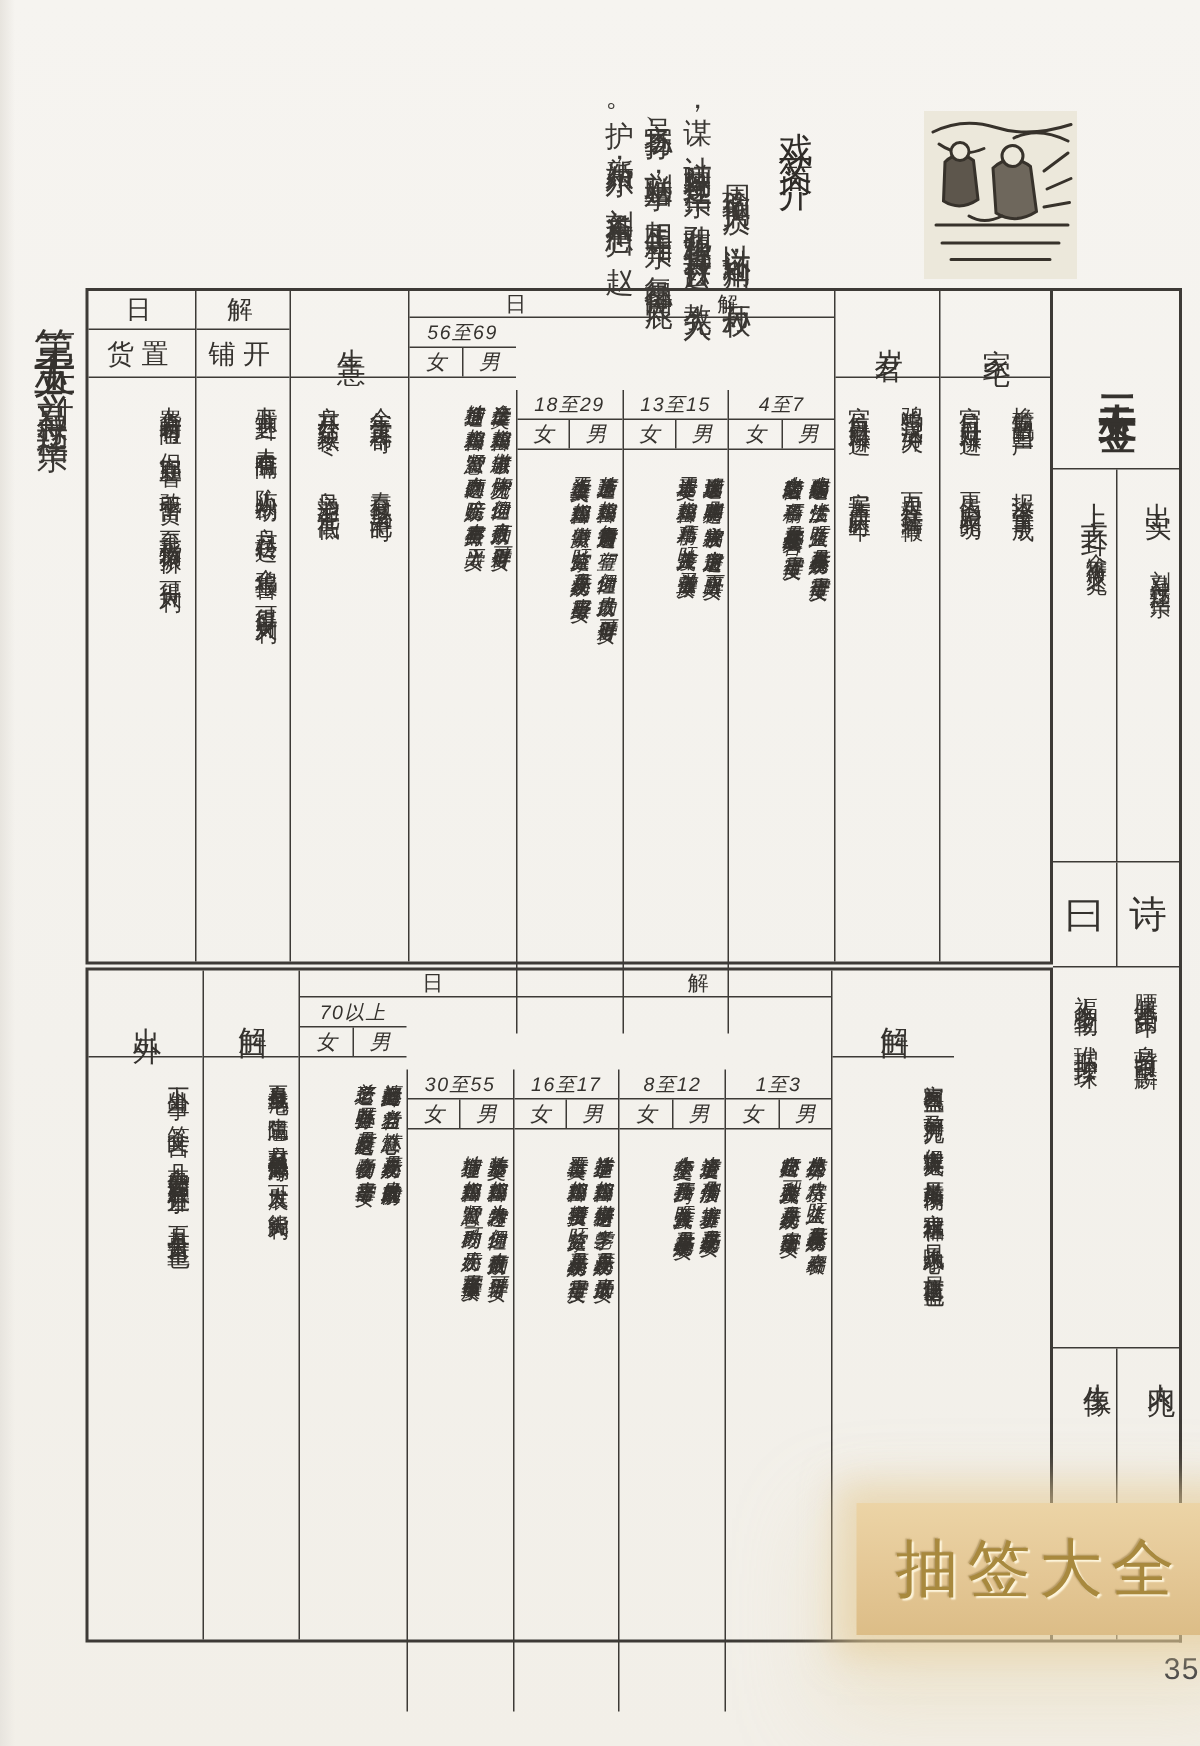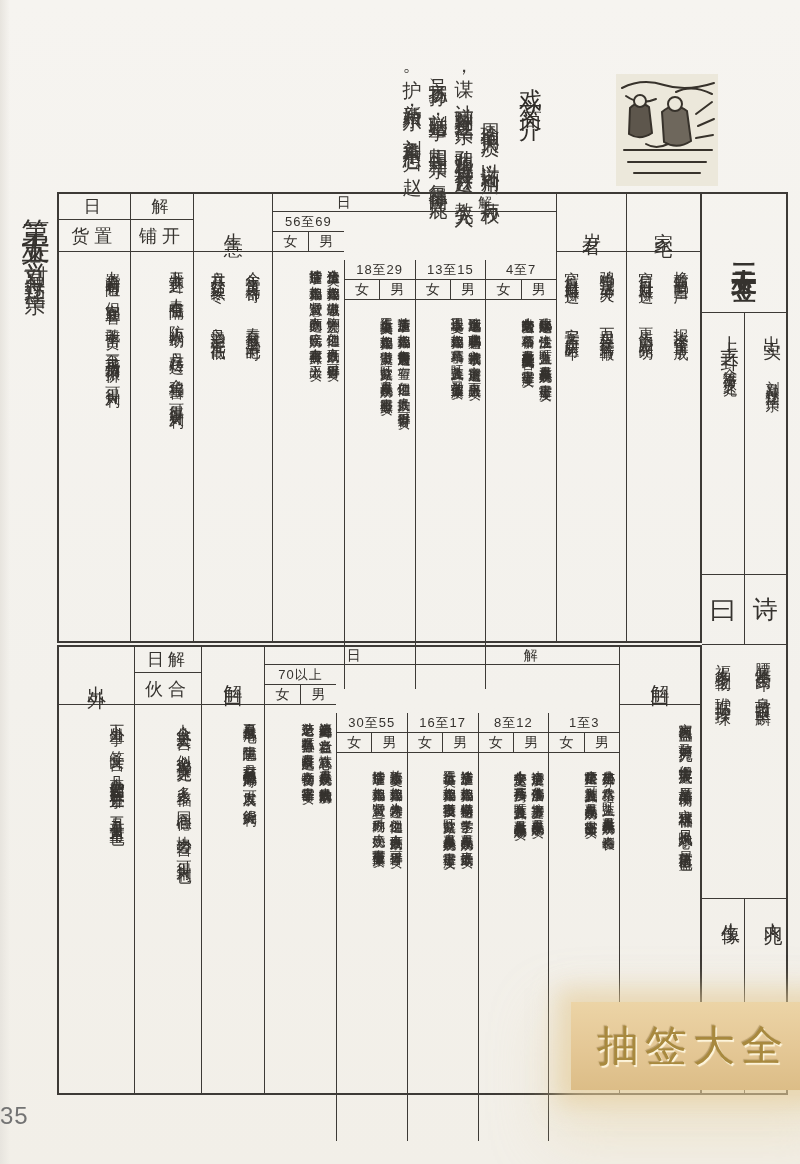--- a/index.html
+++ b/index.html
@@ -45,21 +45,21 @@
   .hdr{ height:58px; border-bottom:1.6px solid #3d3a36; display:flex; flex-direction:column; }
   .hdr-a{ height:26px; border-bottom:1.4px solid #3d3a36; display:flex; align-items:center; justify-content:center;
           font-size:17px; letter-spacing:4px; }
   .hdr-b{ flex:1; display:flex; align-items:center; justify-content:center; font-size:18px; letter-spacing:5px; }
   .hdr-v{ height:58px; border-bottom:1.6px solid #3d3a36; display:flex; align-items:center; justify-content:center;
           writing-mode:vertical-rl; text-orientation:upright; font-size:19px; letter-spacing:6px; }
   .agegroup{ display:flex; flex-direction:column; height:100%; }
   .merged-hdr{ height:18px; border-bottom:1.4px solid #3d3a36; display:flex; align-items:center;
                justify-content:space-around; font-size:14px; }
   .agecols{ flex:1; display:flex; }
-  .agecol{ display:flex; flex-direction:column; height:100%; }
+  .agecol{ display:flex; flex-direction:column; height:100%;font-style:italic; }
   .agecol + .agecol{ border-left:1.4px solid #3d3a36;margin-top:48px; }
   .hdr-range{ height:20px; border-bottom:1.4px solid #3d3a36; display:flex; align-items:center; justify-content:center;
               font-size:13px; letter-spacing:1px; font-family:"Liberation Sans",sans-serif; }
   .hdr-gender{ height:20px; border-bottom:1.6px solid #3d3a36; display:flex; }
   .hdr-gender span{ flex:1; display:flex; align-items:center; justify-content:center; font-size:14px; }
   .hdr-gender span + span{ border-left:1.2px solid #3d3a36; }
   .cbody{ flex:1; padding:7px 2px; overflow:hidden; }
   .dense{ font-size:13px; line-height:17.5px; letter-spacing:0.5px; }
   .wide{ font-size:15px; line-height:31px; letter-spacing:2px; }
   .mid{ font-size:14px; line-height:25px; letter-spacing:1px; }
@@ -92,22 +92,22 @@
     position:absolute; left:556px; top:1002px; width:244px; height:88px; z-index:9;
     background:linear-gradient(180deg,#ecd4a6 0%,#e4c795 55%,#dcbd87 100%);
     box-shadow:0 0 22px 14px rgba(228,203,150,.55), 0 30px 60px 20px rgba(230,208,160,.35);
     display:flex; align-items:center; justify-content:center;
     font-size:42px; font-weight:400; letter-spacing:6px; color:#a8893e;
     text-shadow:1.5px 1.5px 1px rgba(255,248,224,.95), -1px -1px 1px rgba(125,98,42,.45);
     margin-left:15px;
   }
 
   .page-number{
-    position:absolute; left:0; right:0; top:1102px; text-align:left;
-    font-size:24px; color:#737373; letter-spacing:1px;
+    position:absolute; left:0; right:0; top:1102px; text-align:right;
+    font-size:20px; color:#0f172a; letter-spacing:1px;
     font-family:"Liberation Sans",sans-serif;
   }
   .edge-smudge{ position:absolute; left:0; top:0; width:10px; height:1164px;
     background:linear-gradient(90deg,#e7e4de, rgba(231,228,222,0)); }
 </style>
 </head>
 <body>
 
 <div class="edge-smudge"></div>
 
@@ -231,29 +231,20 @@
   </div>
 </div>
 
 <div class="dtable bottom-table">
   <div class="tcol" style="width:76px">
     <div class="hdr-v">出外</div>
     <div class="cbody vtext wide">
         <p>卜出外一事　签文叶吉　凡事勿疑要有胆智往外于二、五月有贵人重重也</p>
       </div>
   </div>
-  <div class="tcol" style="width:68px">
-    <div class="hdr">
-      <div class="hdr-a">日解</div>
-      <div class="hdr-b">伙合</div>
-    </div>
-    <div class="cbody vtext wide">
-        <p>卜合伙之卦大吉　似金鸡报喜之兆　多人多福　同心同德　协力经营　可得大利也</p>
-      </div>
-  </div>
   <div class="tcol" style="width:64px">
     <div class="hdr-v">解曰</div>
     <div class="cbody vtext mid">
         <p>春夏月似鸟落毛　生意阻隔　六月起至秋冬似海鹤添寿　可大发展　能得大利</p>
       </div>
   </div>
 
   <div class="agegroup" style="width:355px">
     <div class="merged-hdr">
       <span>日</span>

